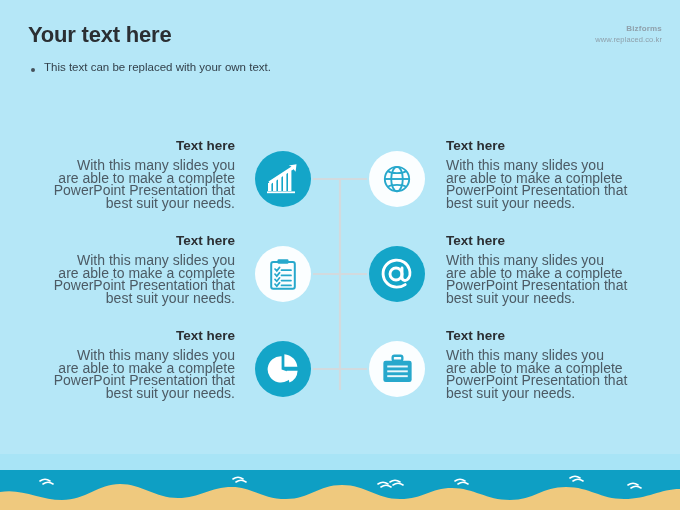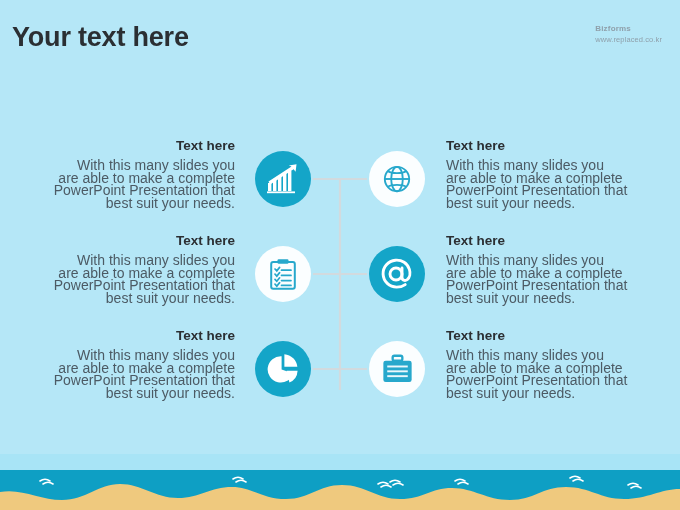--- a/index.html
+++ b/index.html
@@ -15,23 +15,23 @@
     position: relative;
     width: 680px;
     height: 510px;
     background: #b5e7f7;
     overflow: hidden;
   }
 
   
   #header-title {
     position: absolute;
-    left: 12px;
+    left: 28px;
     top: 22px;
-    font-size: 27px;
+    font-size: 22px;
     font-weight: bold;
     color: #2b2f33;
     letter-spacing: -0.2px;
   }
   #header-bullet {
     position: absolute;
     left: 31px;
     top: 61px;
     display: flex;
     align-items: flex-start;
@@ -48,20 +48,21 @@
   #header-bullet .txt {
     font-size: 11.5px;
     color: #33414b;
   }
 
   
   #brand {
     position: absolute;
     right: 18px;
     top: 23px;
+    text-align: right;
     color: #8fa0ab;
   }
   #brand .brand-name {
     font-size: 8px;
     font-weight: bold;
     letter-spacing: .2px;
     line-height: 11px;
   }
   #brand .brand-url {
     font-size: 7.5px;
@@ -147,20 +148,24 @@
     height: 56px;
   }
 </style>
 </head>
 <body>
 
 <div id="slide">
 
   <div id="header-title">Your text here</div>
 
+  <div id="header-bullet">
+    <span class="dot"></span>
+    <span class="txt">This text can be replaced with your own text.</span>
+  </div>
 
   <div id="brand">
     <div class="brand-name">Bizforms</div>
     <div class="brand-url">www.replaced.co.kr</div>
   </div>
 
   <div id="diagram">
 
     <svg id="connector" viewBox="0 0 680 300">
       <line x1="340" y1="49" x2="340" y2="260" stroke="#d2dade" stroke-width="2.2"></line>

